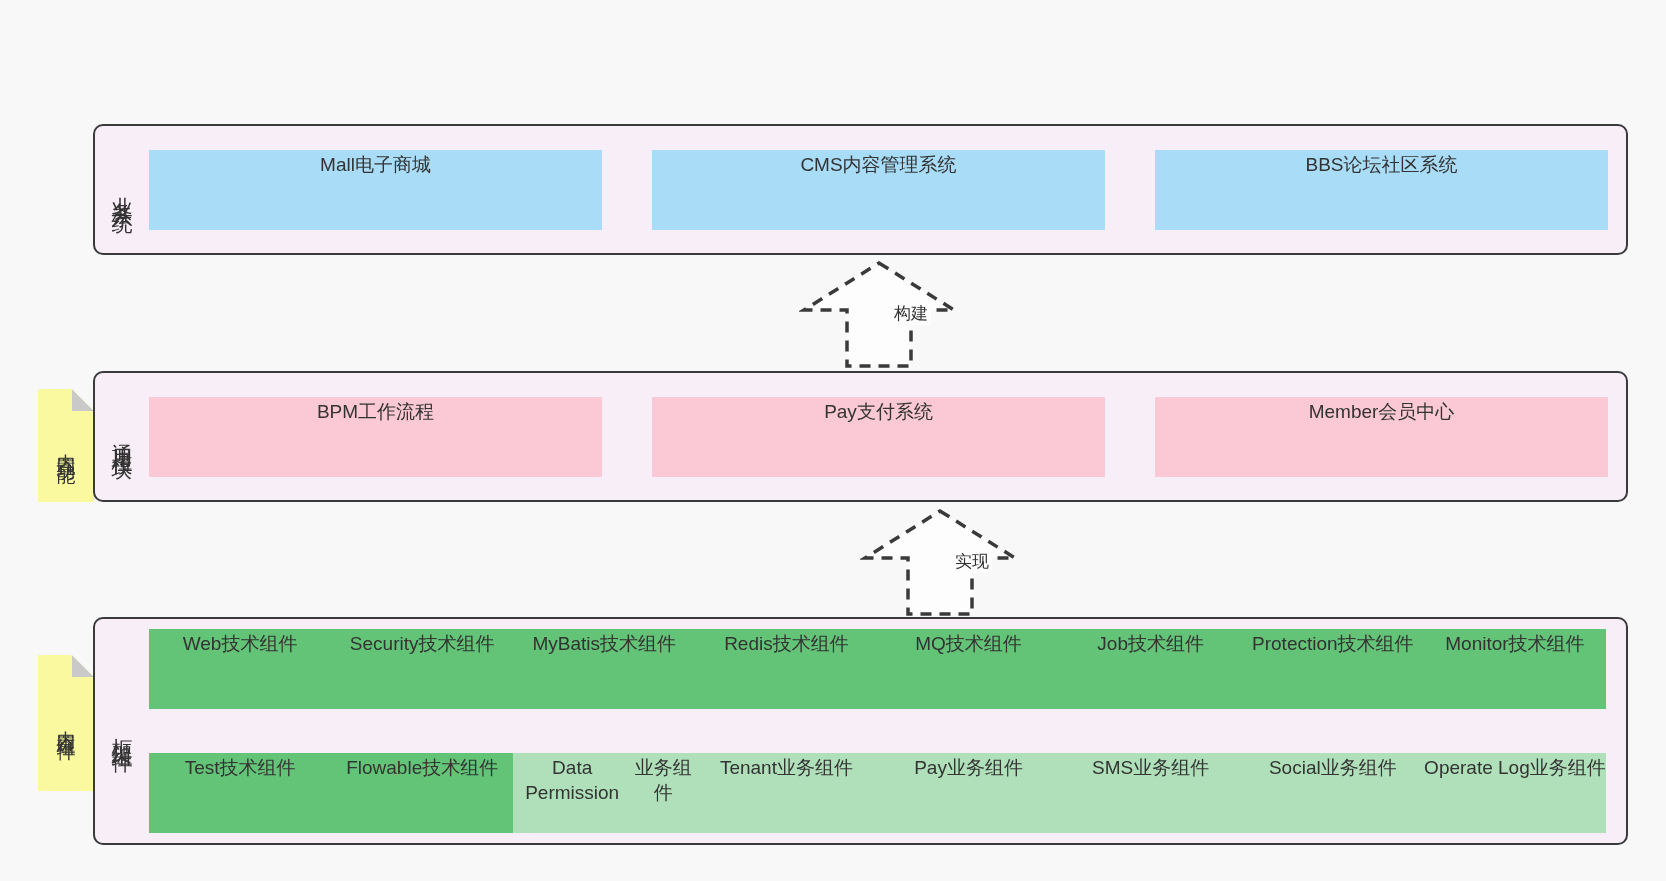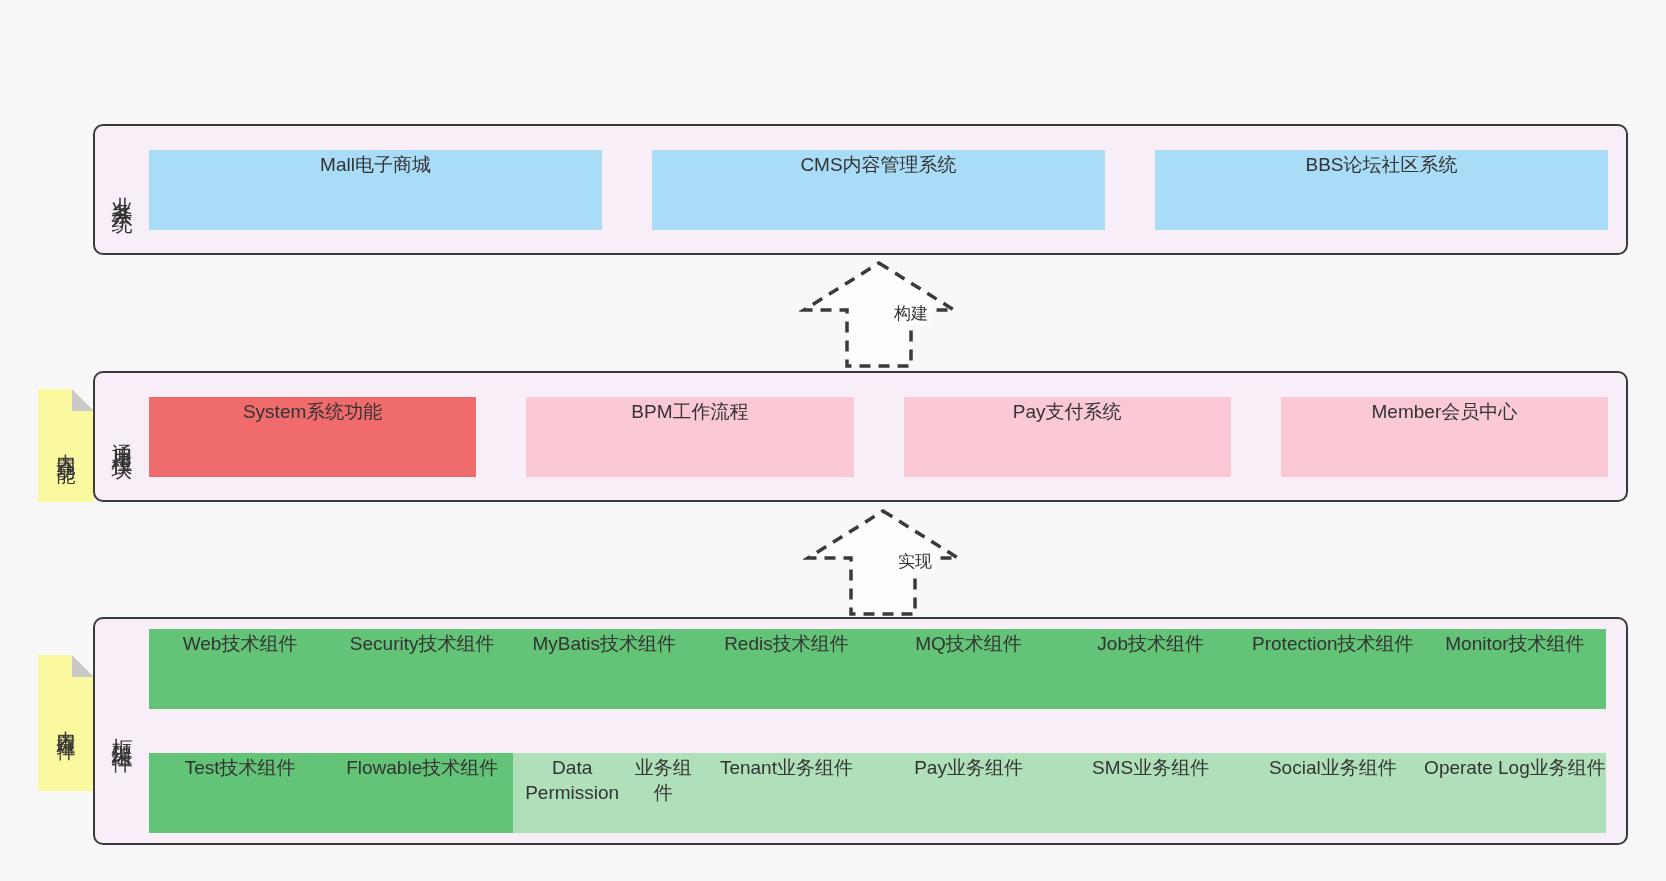--- a/index.html
+++ b/index.html
@@ -105,40 +105,36 @@
   </svg>
   <div class="arrow-label">构建</div>
 </div>
 
 <div class="tag" style="top:389px;height:113px;">
   <span>内置功能</span>
 </div>
 <section class="layer" style="top:371px;height:131px;">
   <div class="layer-label">通用模块</div>
   <div class="row row-6">
-    <div class="box red">
-      <div class="t">System</div>
-      <div class="s">系统功能</div>
-    </div>
     <div class="box pink">
       <div class="t">BPM</div>
       <div class="s">工作流程</div>
     </div>
     <div class="box pink">
       <div class="t">Pay</div>
       <div class="s">支付系统</div>
     </div>
     <div class="box pink">
       <div class="t">Member</div>
       <div class="s">会员中心</div>
     </div>
   </div>
 </section>
 
-<div class="arrow" style="left:803px;top:506px;">
+<div class="arrow" style="left:860px;top:506px;">
   <svg width="160" height="112" viewBox="0 0 160 112">
     <path d="M80 5 L155 52 L112 52 L112 108 L48 108 L48 52 L5 52 Z"></path>
   </svg>
   <div class="arrow-label">实现</div>
 </div>
 
 <div class="tag" style="top:655px;height:136px;">
   <span>内置组件</span>
 </div>
 <section class="layer" style="top:617px;height:228px;">

